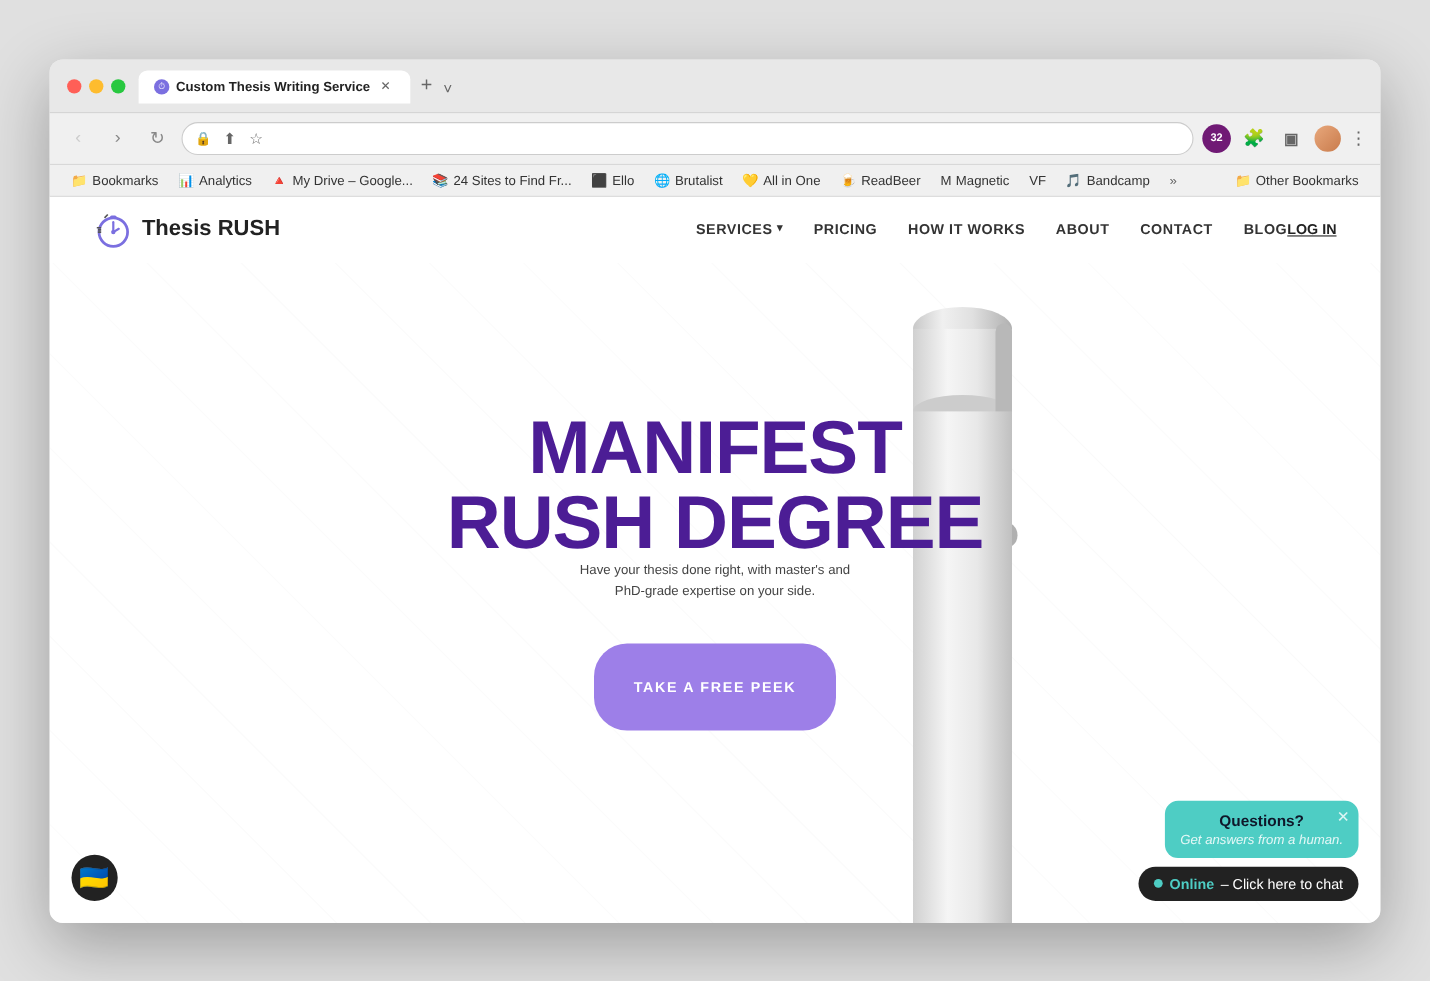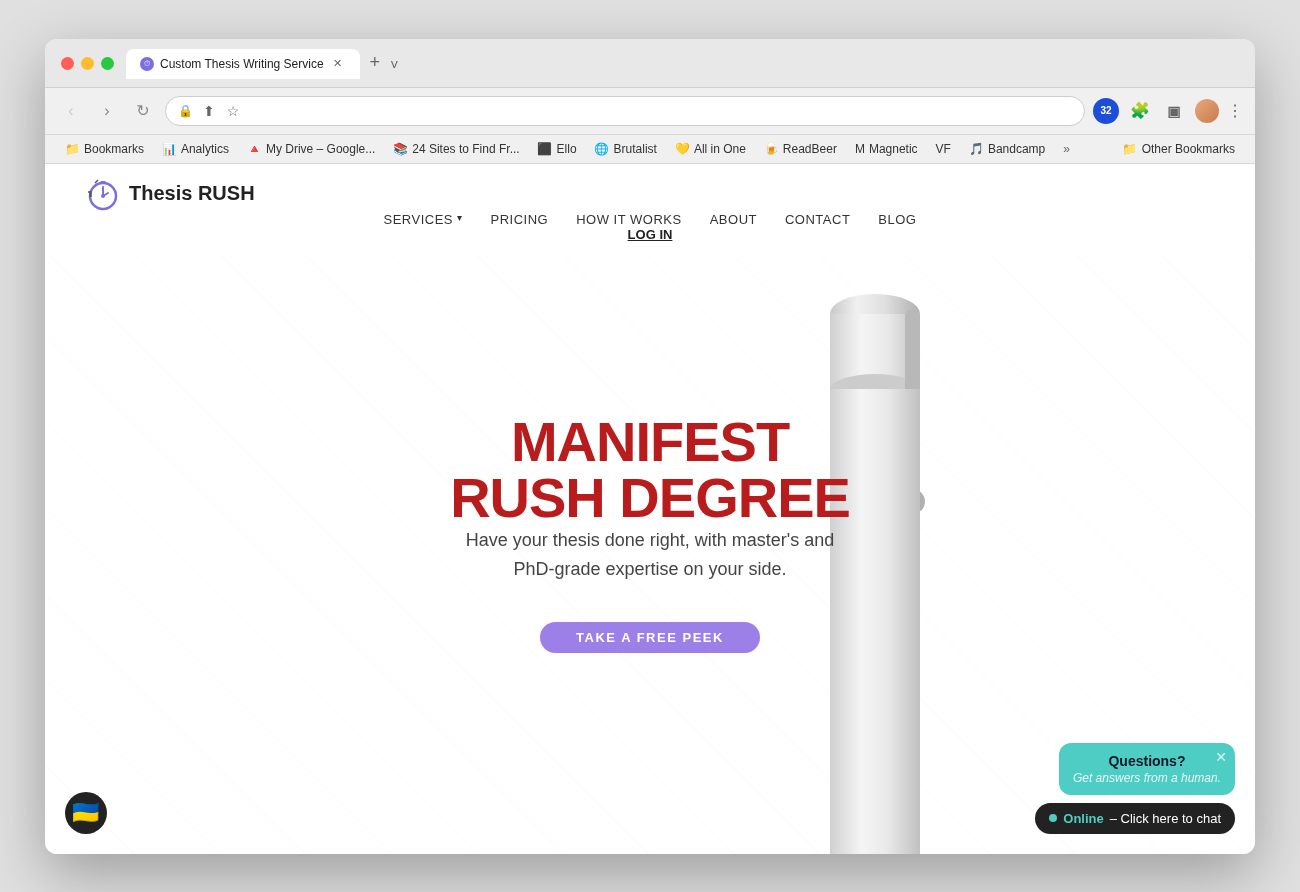--- a/index.html
+++ b/index.html
@@ -63,20 +63,21 @@
       display: flex; align-items: center; justify-content: center;
       font-size: 8px; color: white;
     }
     .tab-title {
       flex: 1;
       white-space: nowrap;
       overflow: hidden;
       text-overflow: ellipsis;
       font-size: 12px;
       color: #222;
+      font-weight: bold;
     }
     .tab-close {
       width: 16px; height: 16px;
       border-radius: 50%;
       border: none;
       background: transparent;
       cursor: pointer;
       font-size: 11px;
       color: #666;
       display: flex; align-items: center; justify-content: center;
@@ -124,21 +125,21 @@
     .address-actions { display: flex; gap: 4px; align-items: center; }
     .addr-btn { border: none; background: transparent; cursor: pointer; color: #666; font-size: 14px; padding: 2px 4px; border-radius: 3px; }
     .ext-btn {
       width: 26px; height: 26px;
       border: none; border-radius: 50%;
       cursor: pointer;
       font-size: 11px;
       font-weight: bold;
       display: flex; align-items: center; justify-content: center;
     }
-    .ext-32 { background: #1d4ed8; color: white; font-size: 10px; }
+    .ext-32 { background: #701a75; color: white; font-size: 10px; }
     .ext-puzzle { background: transparent; color: #666; font-size: 16px; border: none; }
     .ext-sidebar { background: transparent; color: #666; font-size: 14px; border: none; }
     .ext-avatar { width: 24px; height: 24px; border-radius: 50%; background: linear-gradient(135deg, #e8a87c, #c97b4c); border: none; cursor: pointer; }
     .ext-more { background: transparent; color: #666; font-size: 16px; border: none; cursor: pointer; }
 
     
     .bookmarks-bar {
       background: #f0f0f0;
       display: flex;
       align-items: center;
@@ -169,21 +170,20 @@
     }
 
     
     .site-nav {
       display: flex;
       align-items: center;
       padding: 12px 40px;
       background: rgba(255,255,255,0.95);
       position: relative;
       z-index: 10;
-      flex-direction: column;
     }
     .logo-area {
       display: flex;
       align-items: center;
       gap: 8px;
       margin-right: auto;
     }
     .logo-icon {
       width: 36px; height: 36px;
       position: relative;
@@ -195,21 +195,21 @@
     }
     .logo-text span { font-weight: 700; }
     .nav-links {
       display: flex;
       align-items: center;
       gap: 28px;
       list-style: none;
     }
     .nav-link {
       font-size: 13px;
-      font-weight: 400;
+      font-weight: 700;
       letter-spacing: 0.5px;
       color: #333;
       cursor: pointer;
       text-decoration: none;
       display: flex; align-items: flex-start; gap: 4px;
     }
     .nav-login {
       font-size: 13px;
       font-weight: 700;
       color: #222;
@@ -240,38 +240,38 @@
     .hero-bg svg {
       width: 100%; height: 100%;
       opacity: 0.12;
     }
 
     .hero-content {
       position: relative;
       z-index: 2;
     }
     .hero-title {
-      font-size: 56px;
+      font-size: 68px;
       font-weight: 900;
-      color: #b91c1c;
+      color: #4c1d95;
       line-height: 1.0;
       letter-spacing: -1px;
     }
     .hero-subtitle {
-      font-size: 18px;
+      font-size: 12px;
       color: #444;
       line-height: 1.6;
       margin-bottom: 38px;
     }
     .cta-button {
       background: #9d7fe8;
       color: white;
       border: none;
       border-radius: 30px;
-      padding: 8px 36px;
+      padding: 32px 36px;
       font-size: 13px;
       font-weight: 700;
       letter-spacing: 1.5px;
       cursor: pointer;
       text-transform: uppercase;
       transition: background 0.2s;
     }
 
     
     .ukraine-flag-btn {

